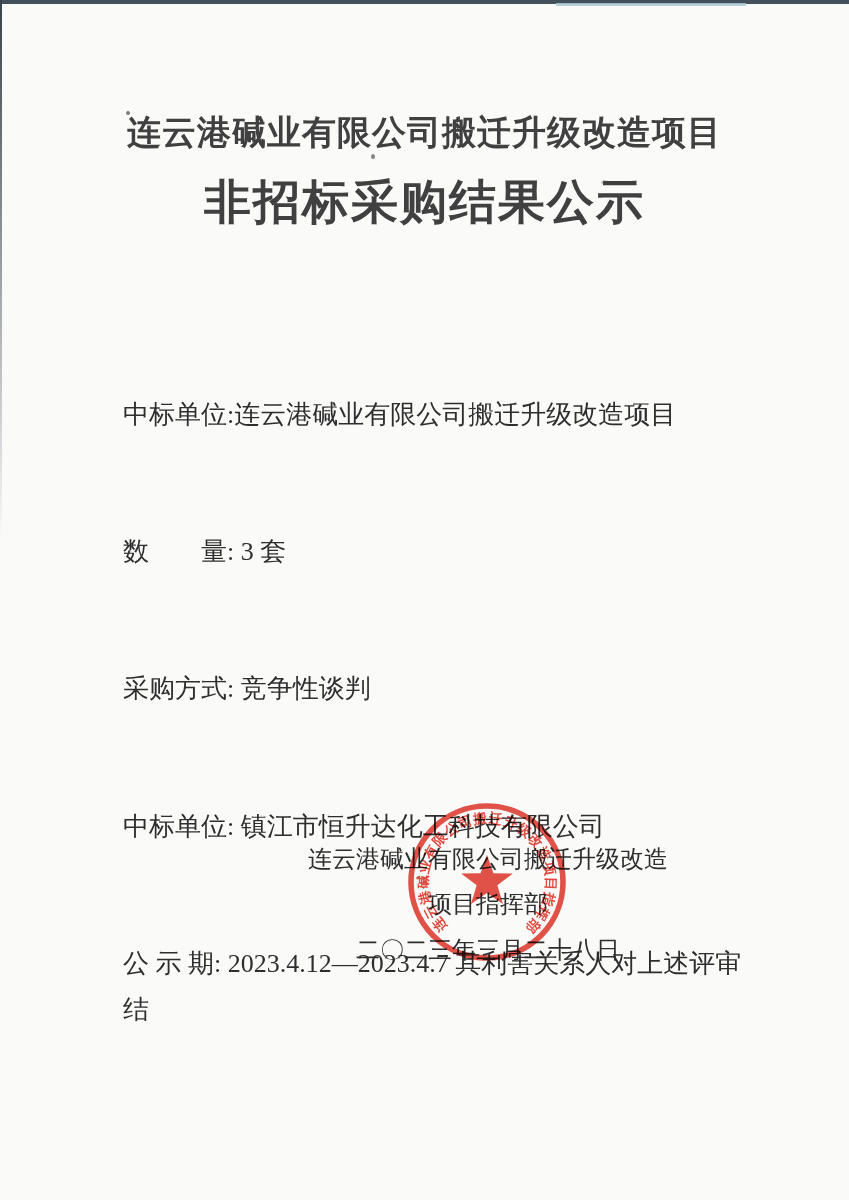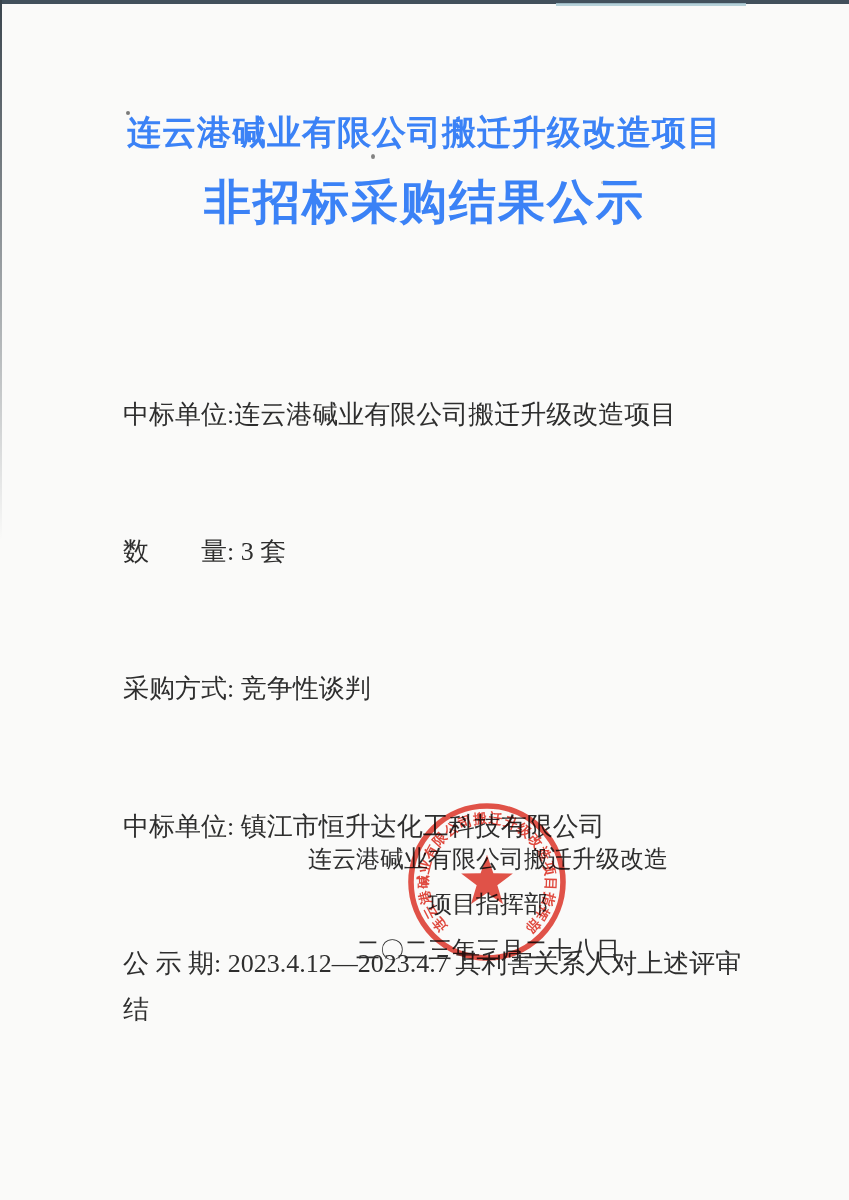--- a/index.html
+++ b/index.html
@@ -20,21 +20,21 @@
   .speck { position:absolute; border-radius:50%; background:#5a5a5a; }
   .speck.s1 { left:371px; top:154px; width:4px; height:5px; opacity:.75; }
   .speck.s2 { left:601px; top:181px; width:3px; height:3px; opacity:.35; }
   .speck.s3 { left:126px; top:111px; width:4px; height:4px; opacity:.8; }
 
   
   .title-block {
     position:absolute; top:97px; left:0; width:849px;
     text-align:center;
     font-family:"Liberation Sans", sans-serif;
-    font-weight:700; color:#3b82f6;
+    font-weight:700; color:#404040;
     line-height:70px;
   }
   .title-line1 { font-size:34px; letter-spacing:1px; }
   .title-line2 { font-size:47px; letter-spacing:2px; }
 
   
   .body-block {
     position:absolute; top:300px; left:123px; width:640px;
     font-size:26px; line-height:45.8px;
     color:#2e2e2e;

